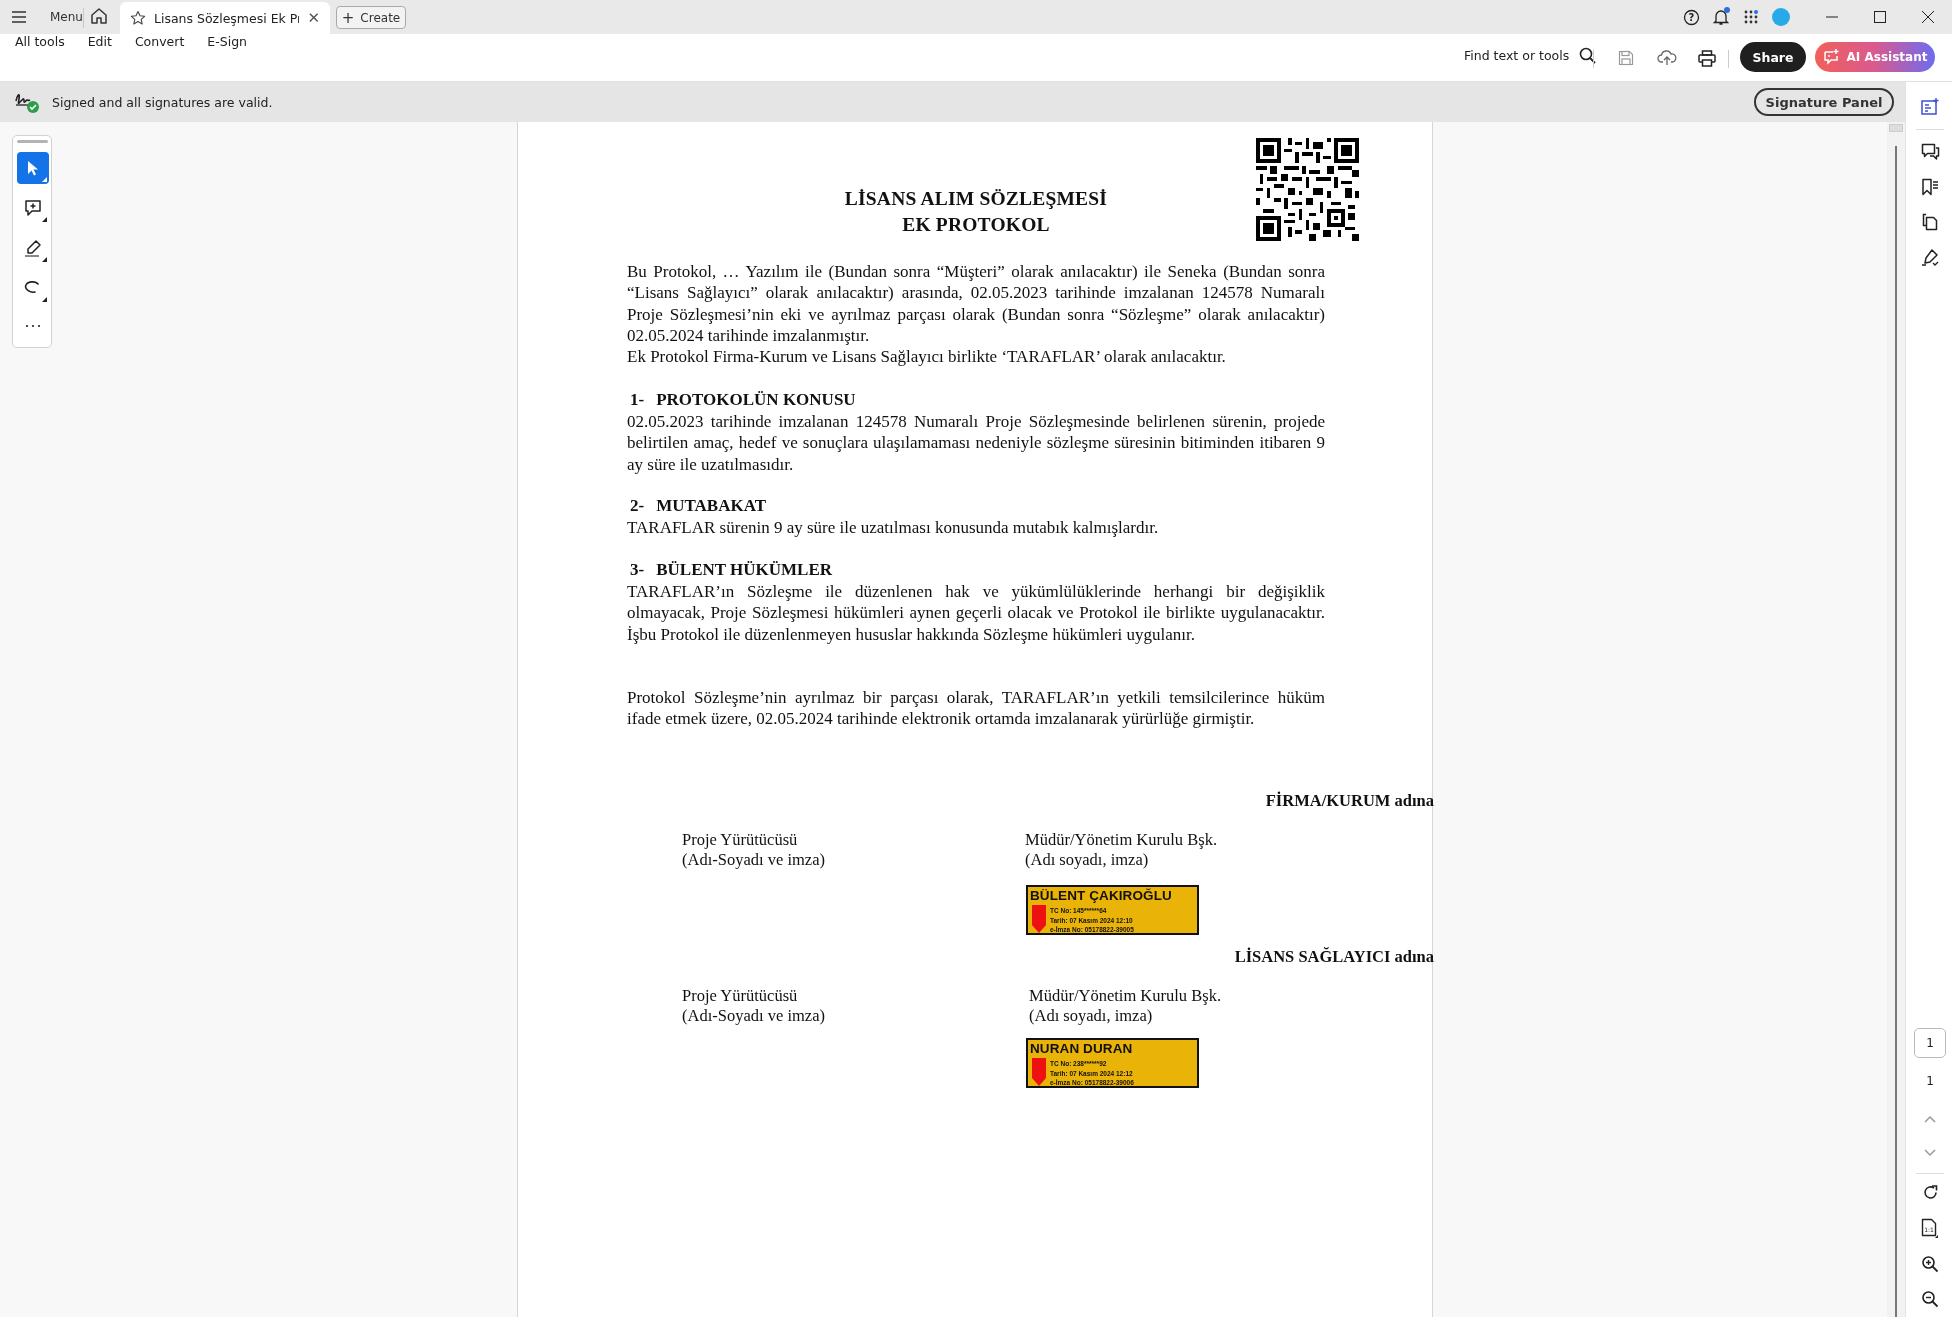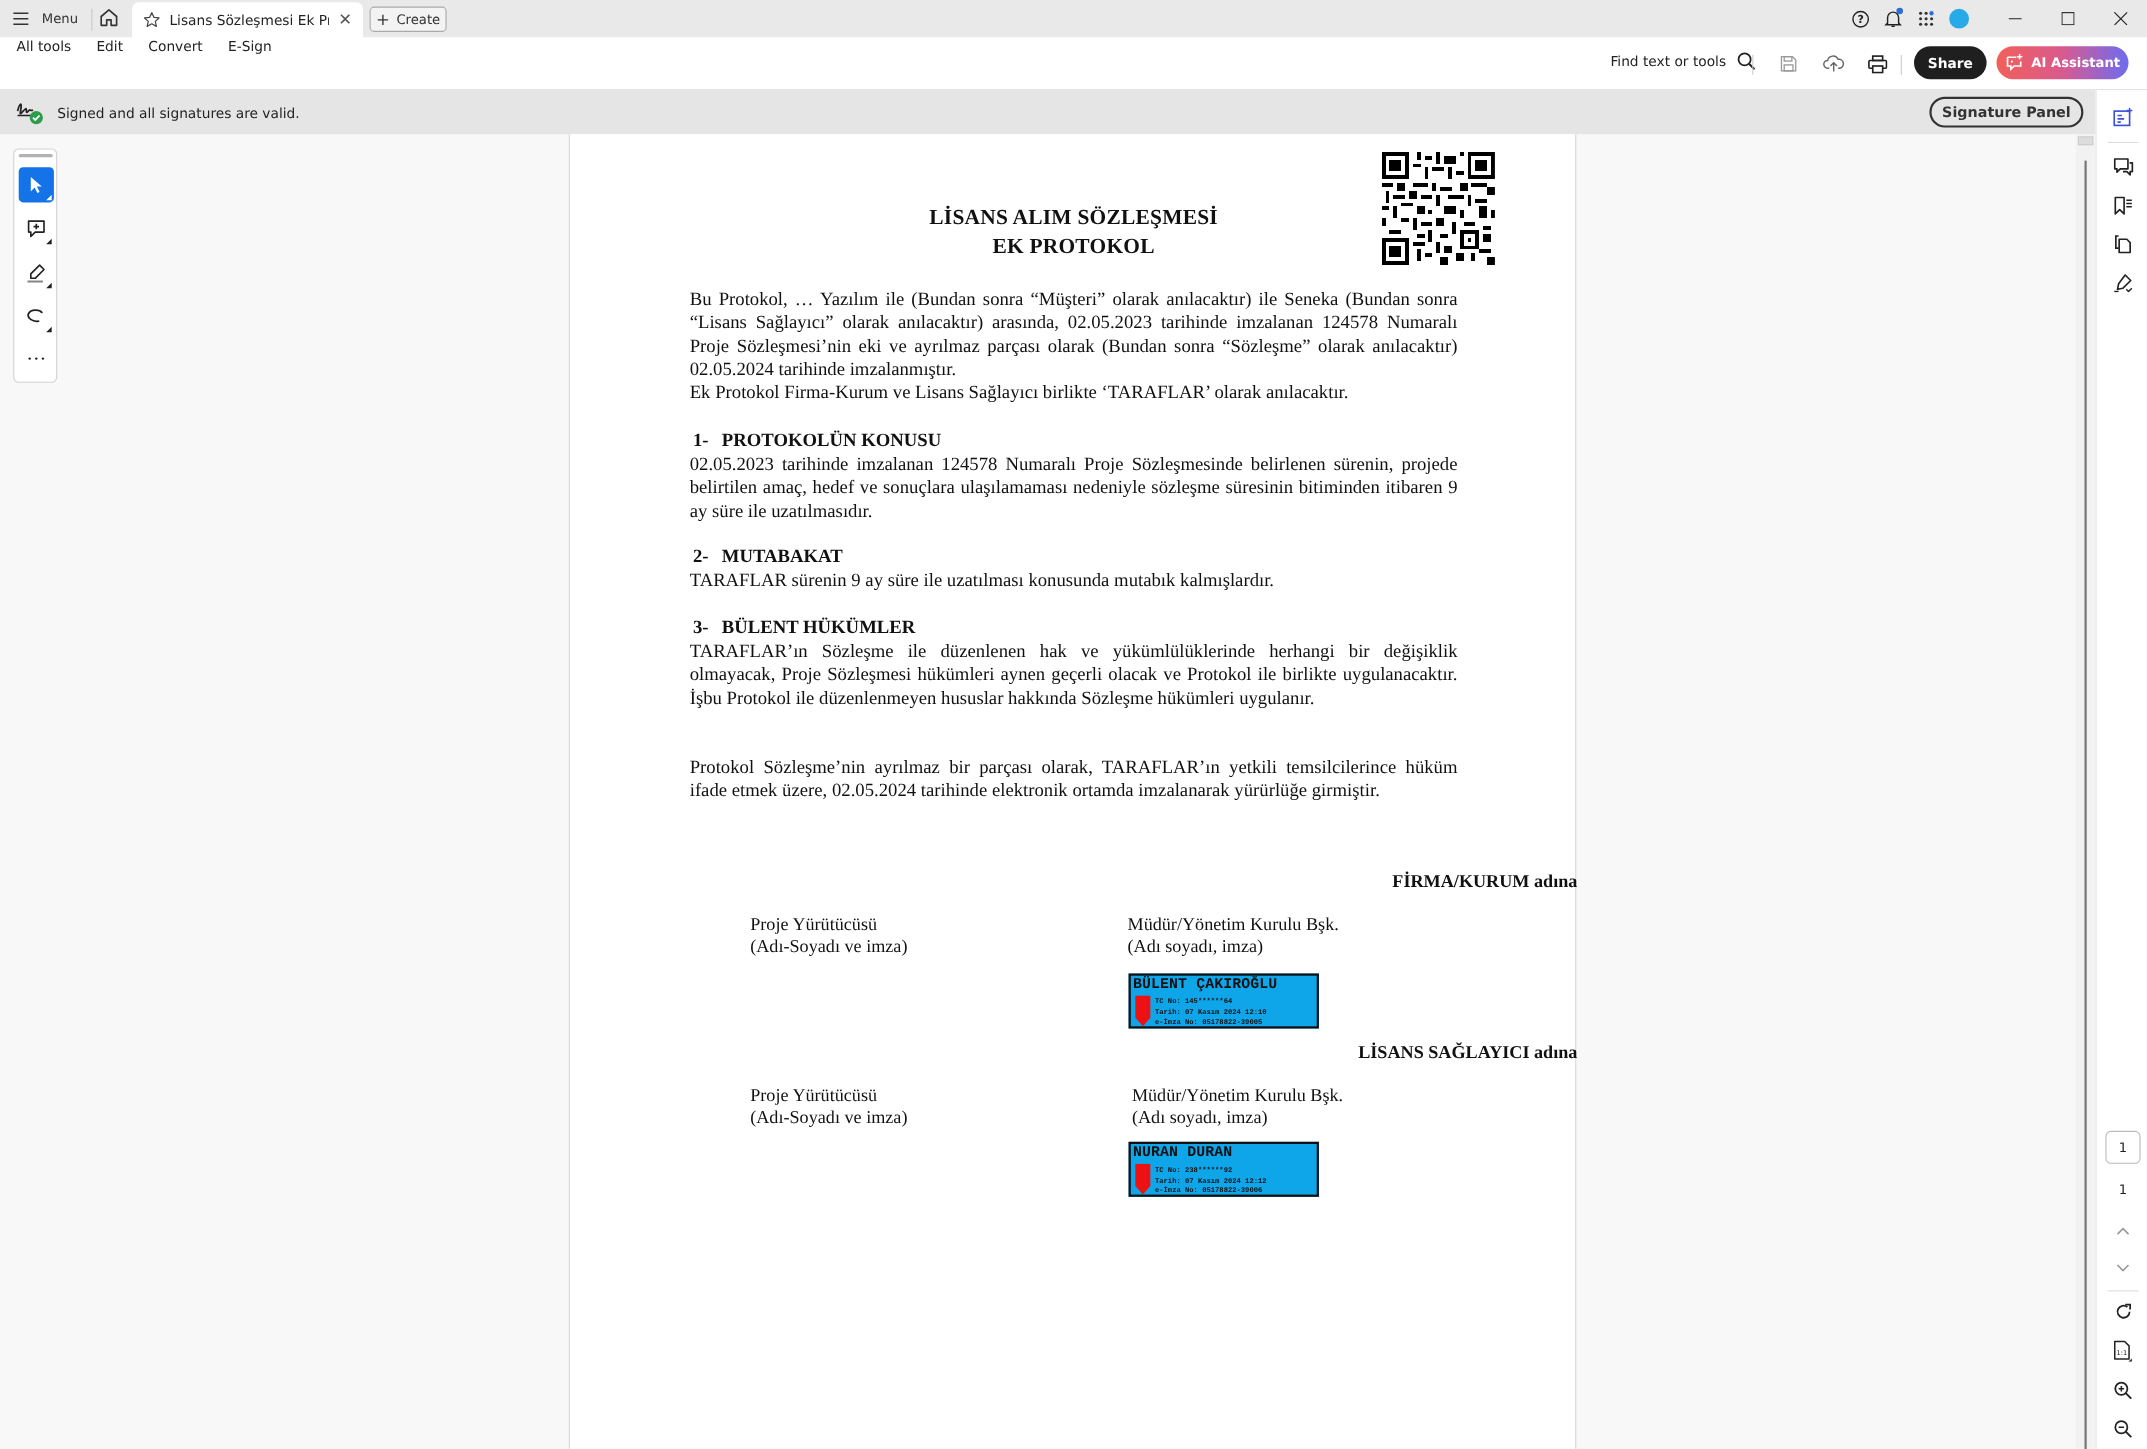--- a/index.html
+++ b/index.html
@@ -1,19 +1,19 @@
 <!DOCTYPE html>
 <html><head>
 <meta charset="utf-8">
 <style>
   * { box-sizing: border-box; margin: 0; padding: 0; }
   html, body { width: 1952px; height: 1317px; overflow: hidden; background: #f8f8f8; font-family: "DejaVu Sans", sans-serif; color: #222; }
   
   .tabbar { position: absolute; left: 0; top: 0; width: 1952px; height: 34px; background: #e9e9e9; }
-  .tb-menu { position: absolute; left: 12px; top: 6px; height: 22px; display: flex; align-items: center; gap: 12px; font-size: 12px; color: #333; cursor: pointer; }
+  .tb-menu { position: absolute; left: 12px; top: 6px; height: 22px; display: flex; align-items: center; gap: 24px; font-size: 12px; color: #333; cursor: pointer; }
   .tb-sep { position: absolute; left: 83px; top: 8px; width: 1px; height: 20px; background: #c8c8c8; }
   .tb-home { position: absolute; left: 90px; top: 7px; width: 22px; height: 20px; cursor: pointer; }
   .tab { position: absolute; left: 120px; top: 2px; width: 210px; height: 32px; background: #fff; border-radius: 6px 6px 0 0; display: flex; align-items: center; padding: 0 10px; gap: 8px; font-size: 12.5px; color: #222; }
   .tab .title { flex: 1; white-space: nowrap; overflow: hidden; }
   .tab .close { font-size: 15px; color: #555; cursor: pointer; }
   .create-btn { position: absolute; left: 336px; top: 6px; width: 70px; height: 23px; border: 1px solid #aaa; border-radius: 4px; background: #f3f3f3; font-size: 12px; display: flex; align-items: center; justify-content: center; gap: 6px; color: #333; cursor: pointer; }
   .win-icons { position: absolute; right: 0; top: 0; height: 34px; display: flex; align-items: center; }
   .win-icons .ic { width: 30px; height: 34px; display: flex; align-items: center; justify-content: center; position: relative; cursor: pointer; }
   .dot-badge { position: absolute; top: 7px; right: 6px; width: 6px; height: 6px; border-radius: 50%; background: #2a6fdb; }
   .avatar { width: 18px; height: 18px; border-radius: 50%; background: #28a9e8; }
@@ -49,21 +49,21 @@
   .vscroll .btn { position: absolute; left: 2px; top: 2px; width: 14px; height: 8px; background: #ddd; border: 1px solid #ccc; }
   .vscroll .thumb { position: absolute; left: 8px; top: 24px; width: 2px; height: 1185px; background: #777; cursor: pointer; }
 
   .doc-title { position: absolute; left: 0; width: 916px; text-align: center; font-weight: bold; font-size: 19.5px; letter-spacing: 0.2px; }
   .qr { position: absolute; left: 738px; top: 16px; width: 103px; height: 103px; }
   .para { position: absolute; left: 109px; width: 698px; font-size: 17px; line-height: 21.3px; text-align: justify; }
   .heading { position: absolute; left: 112px; font-size: 17px; font-weight: bold; }
   .heading .num { margin-right: 12px; }
   .center-bold { position: absolute; left: 0; width: 916px; text-align: right; font-size: 16.5px; font-weight: bold; }
   .sig-text { position: absolute; font-size: 16.5px; line-height: 20px; }
-  .stamp { position: absolute; width: 173px; height: 50px; border: 2px solid #111; background: #0ea5e9; font-family: Liberation Mono, monospace; }
+  .stamp { position: absolute; width: 173px; height: 50px; border: 2px solid #111; background: #eab308; font-family: Liberation Sans, sans-serif; }
   .stamp .name { position: absolute; left: 2px; top: 1px; font-size: 13.5px; font-weight: bold; color: #111; letter-spacing: 0.1px; }
   .stamp .flag { position: absolute; left: 4px; top: 18px; width: 14px; height: 28px; }
   .stamp .info { position: absolute; left: 22px; top: 19px; font-size: 6.5px; line-height: 9.5px; color: #111; font-weight: bold; }
 
   
   .rsidebar { position: absolute; left: 1905px; top: 82px; width: 47px; height: 1235px; background: #fff; border-left: 1px solid #e3e3e3; }
   .rs-icon { position: absolute; left: 12px; width: 24px; height: 24px; display: flex; align-items: center; justify-content: center; cursor: pointer; }
   .rs-sep { position: absolute; left: 10px; width: 28px; height: 1px; background: #ddd; }
   .page-box { position: absolute; left: 8px; top: 946px; width: 32px; height: 30px; border: 1px solid #bbb; border-radius: 5px; font-size: 12px; display: flex; align-items: center; justify-content: center; color: #222; cursor: text; }
   .page-total { position: absolute; left: 8px; top: 992px; width: 32px; text-align: center; font-size: 12px; color: #222; }

